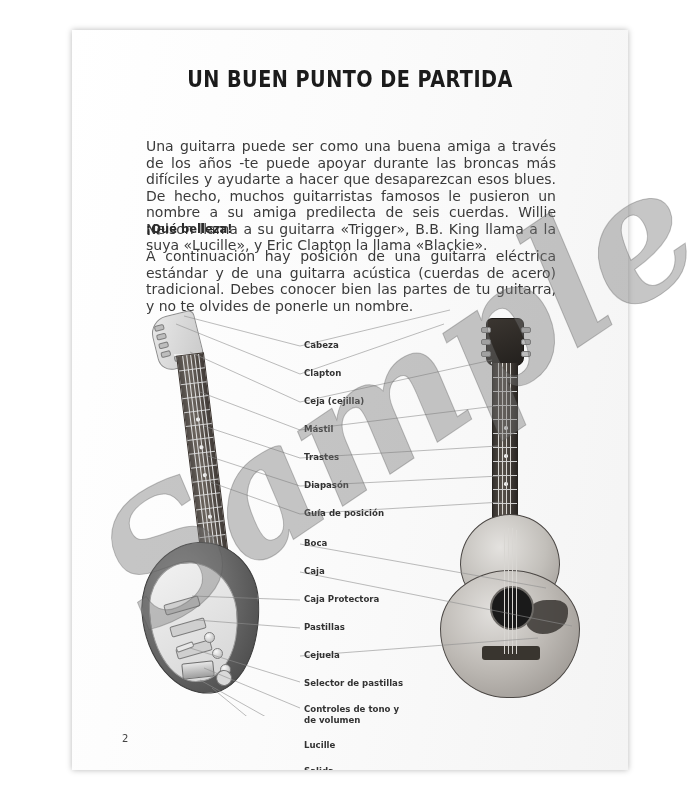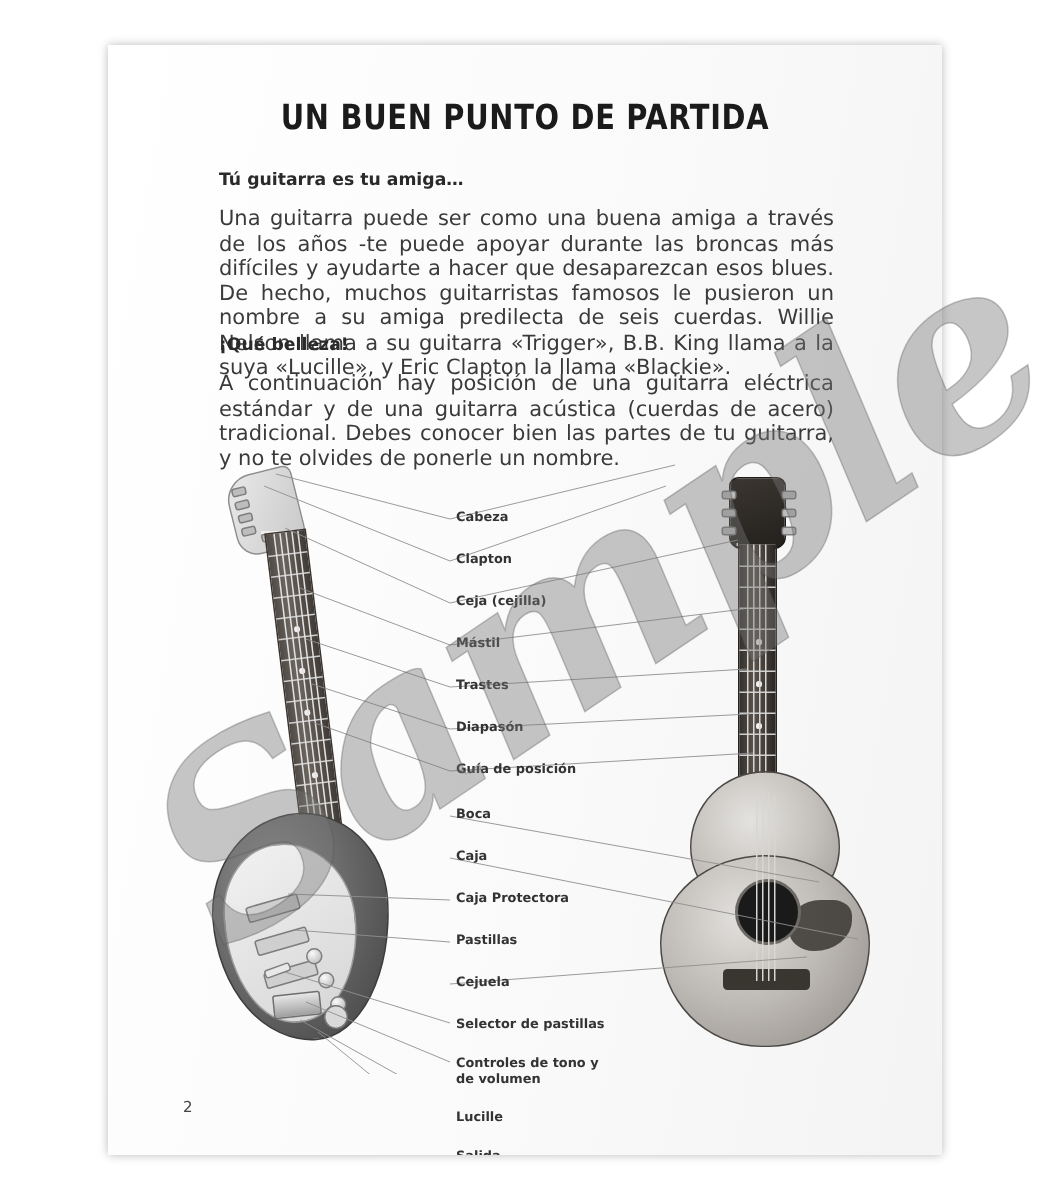--- a/index.html
+++ b/index.html
@@ -365,21 +365,20 @@
 </head>
 <body>
 
 <div id="page">
 
   <div id="sheet">
     <div class="content">
 
       <div class="title">UN BUEN PUNTO DE PARTIDA</div>
 
-      <div class="subhead" id="sub1">Tú guitarra es tu amiga…</div>
       <div class="para" id="para1">Una guitarra puede ser como una buena amiga a través de los años -te puede apoyar durante las broncas más difíciles y ayudarte a hacer que desaparezcan esos blues. De hecho, muchos guitarristas famosos le pusieron un nombre a su amiga predilecta de seis cuerdas. Willie Nelson llama a su guitarra «Trigger», B.B. King llama a la suya «Lucille», y Eric Clapton la llama «Blackie».</div>
 
       <div class="subhead" id="sub2">¡Qué belleza!</div>
       <div class="para" id="para2">A continuación hay posición de una guitarra eléctrica estándar y de una guitarra acústica (cuerdas de acero) tradicional. Debes conocer bien las partes de tu guitarra, y no te olvides de ponerle un nombre.</div>
 
       <div id="diagram">
 
         <div class="eg">
           <div class="eg-headstock">
             <div class="tuner" style="left:3px;  top:6px;"></div>

